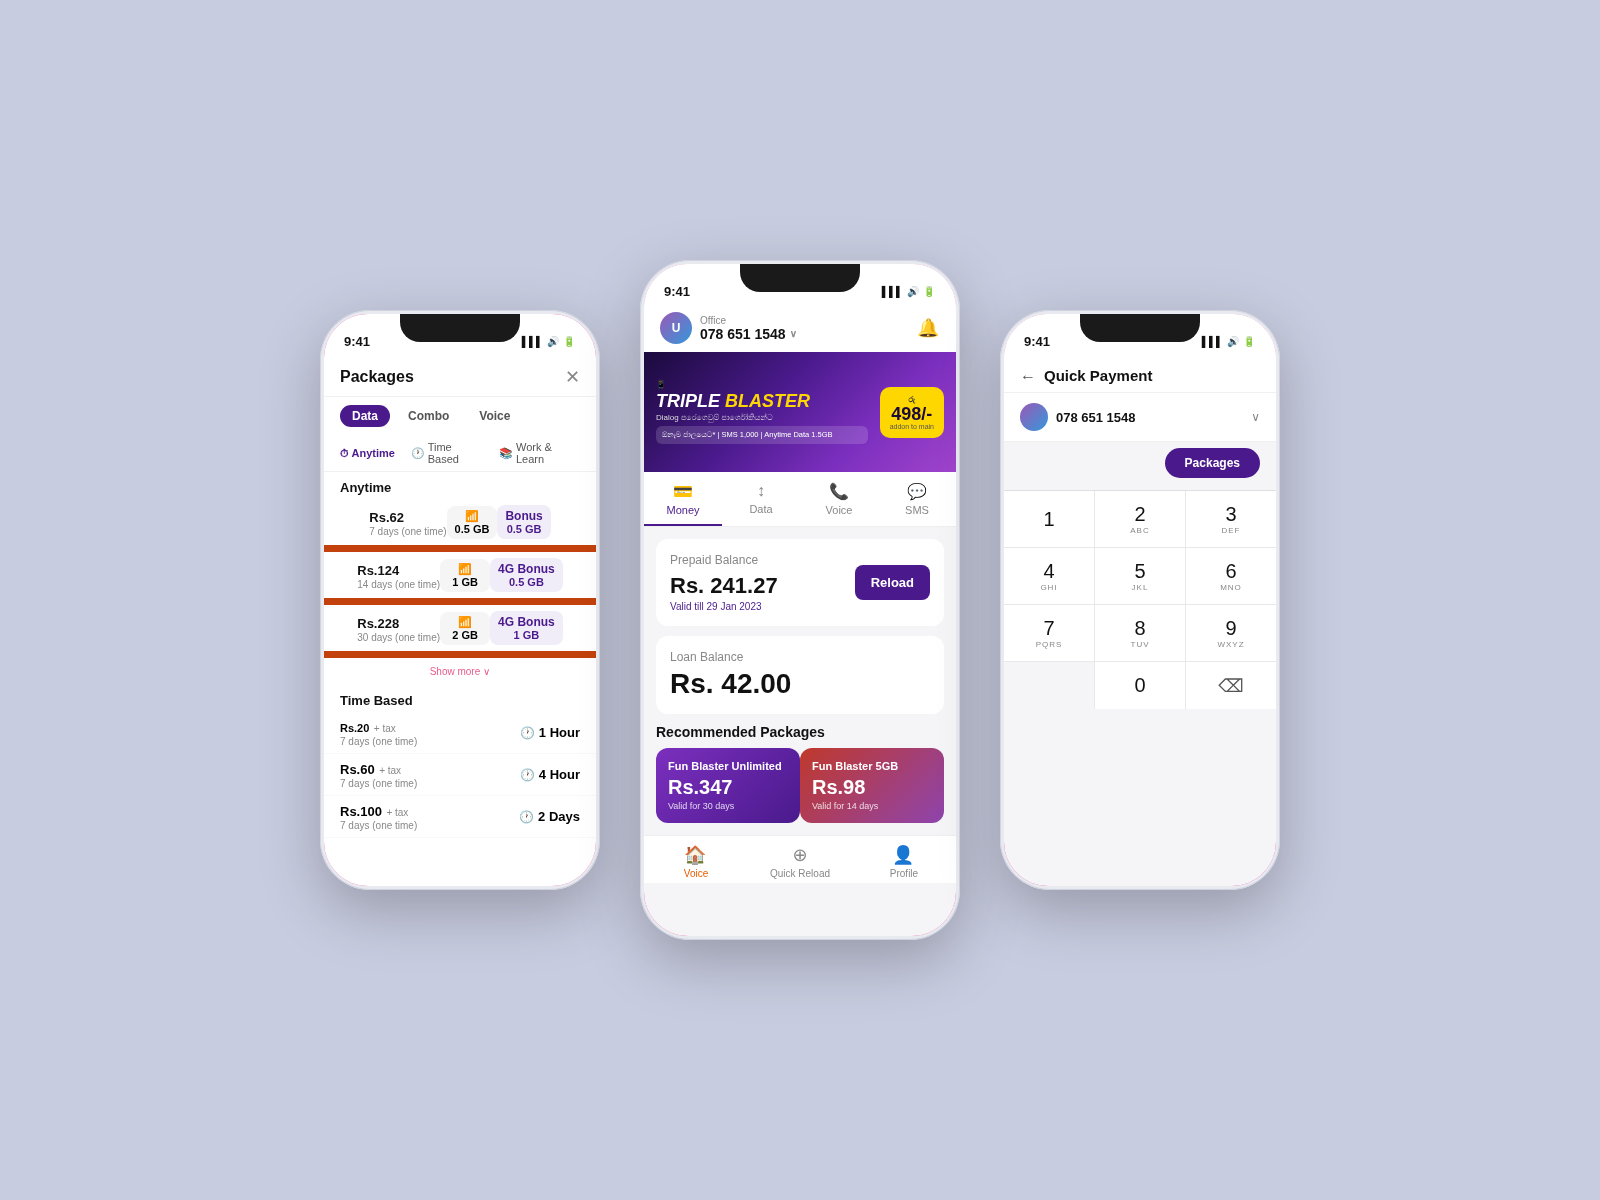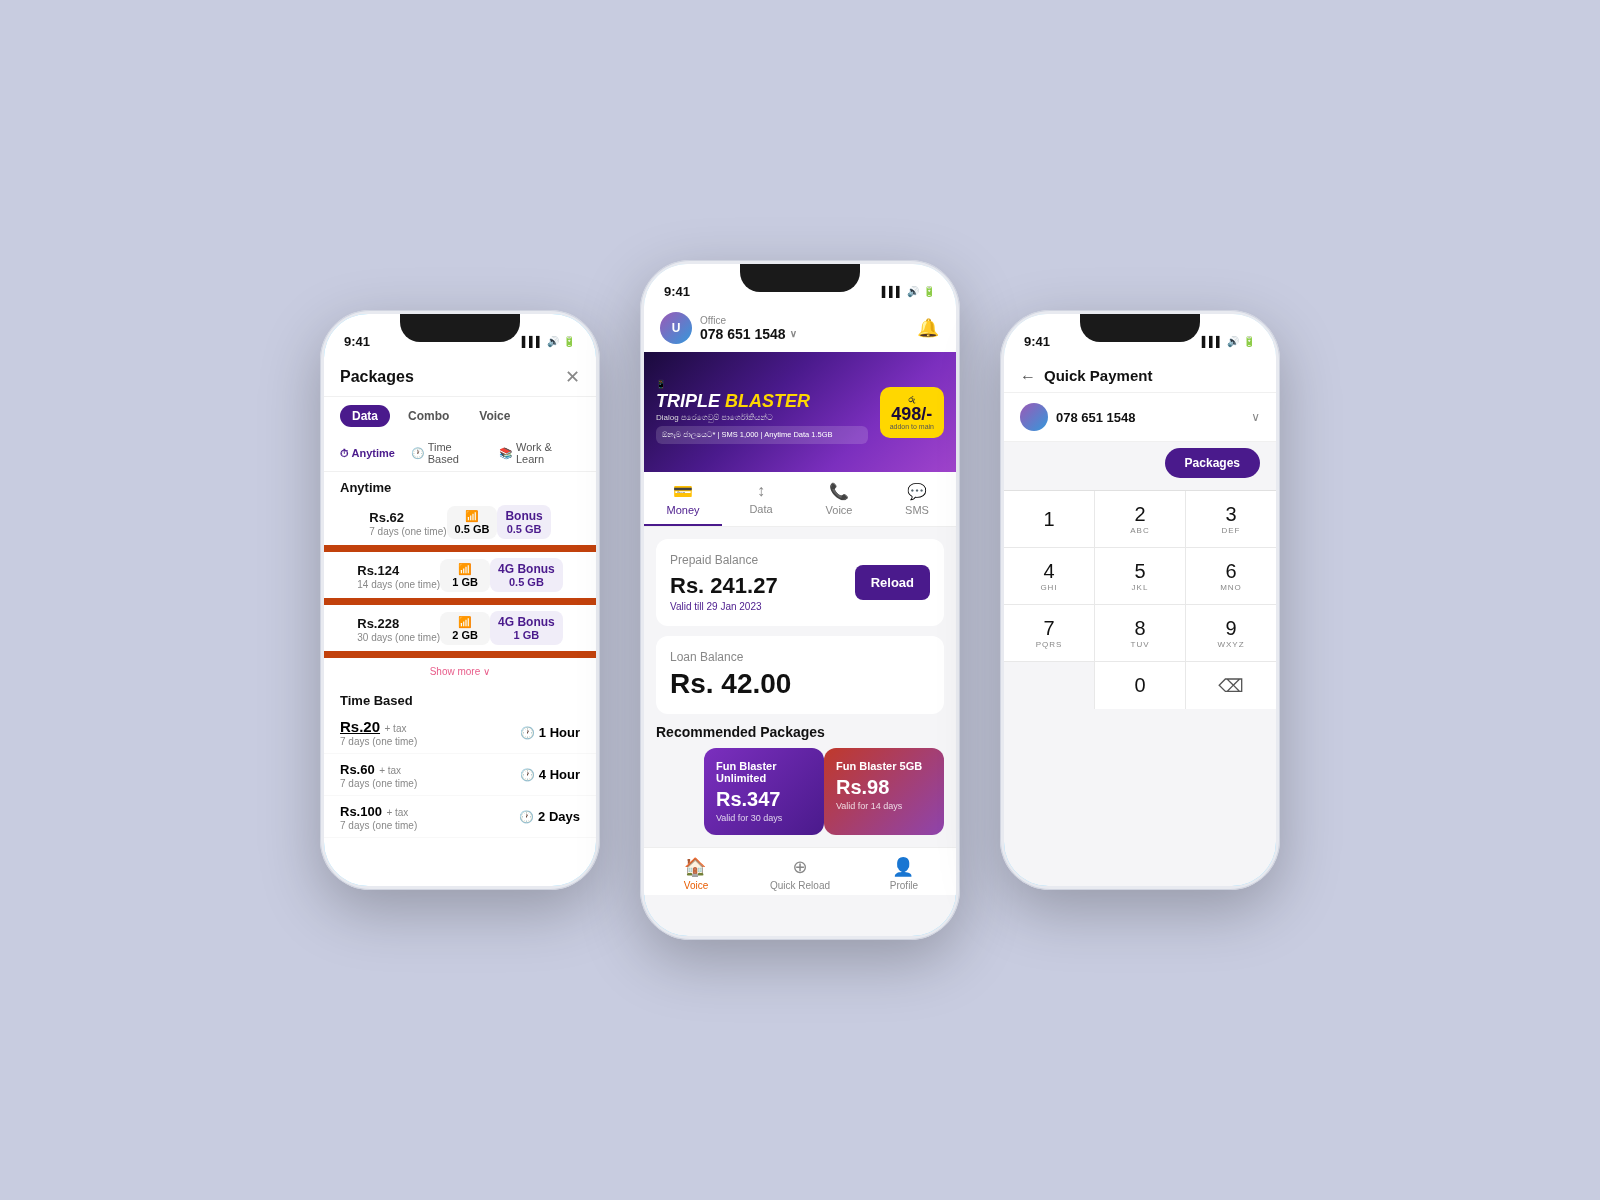--- a/index.html
+++ b/index.html
@@ -22,21 +22,21 @@
 
     
     .phone {
       background: #e8eaf0;
       border-radius: 50px;
       position: relative;
       box-shadow: 0 20px 60px rgba(0,0,0,0.25), inset 0 0 0 1px #d0d4e0;
       overflow: hidden;
     }
     .phone-inner {
-      background: #7dd3fc;
+      background: #ec4899;
       border-radius: 44px;
       overflow: hidden;
       position: relative;
     }
     .phone-screen {
       background: #fff;
       overflow: hidden;
       position: relative;
     }
     .notch {
@@ -246,21 +246,21 @@
     }
     .loan-card {
       background: #fff;
       border-radius: 12px;
       padding: 14px;
       margin-bottom: 10px;
     }
     .loan-label { font-size: 12px; color: #888; margin-bottom: 4px; }
     .loan-amount { font-size: 28px; font-weight: 700; color: #111; }
     .rec-title { font-size: 14px; font-weight: 700; color: #111; margin-bottom: 8px; }
-    .pkg-cards { display: flex; gap: 0; margin-left: 48px; }
+    .pkg-cards { display: flex; gap: 0; }
     .pkg-card {
       flex: 1;
       border-radius: 12px;
       padding: 12px;
       color: #fff;
     }
     .pkg-card.purple { background: linear-gradient(135deg, #7b2fbe, #4a1a8c); }
     .pkg-card.magenta { background: linear-gradient(135deg, #c0392b, #8e44ad); }
     .pkg-card-name { font-size: 11px; font-weight: 700; margin-bottom: 4px; }
     .pkg-card-price { font-size: 20px; font-weight: 900; }
@@ -462,21 +462,21 @@
         </div>
 
         <div class="show-more">
           <span>Show more</span> ∨
         </div>
 
         <div class="section-label">Time Based</div>
 
         <div class="time-based-row">
           <div>
-            <span style="font-size:15px;font-weight:700;text-decoration:underline;">Rs.20</span>
+            <span style="font-size:11px;font-weight:700;">Rs.20</span>
             <span style="font-size:10px;color:#888;">+ tax</span>
             <div style="font-size:10px;color:#888;">7 days (one time)</div>
           </div>
           <div style="display:flex;align-items:center;gap:4px;">
             <span style="font-size:12px;color:#888;">🕐</span>
             <span style="font-size:13px;font-weight:600;">1 Hour</span>
           </div>
         </div>
 
         <div class="time-based-row">

